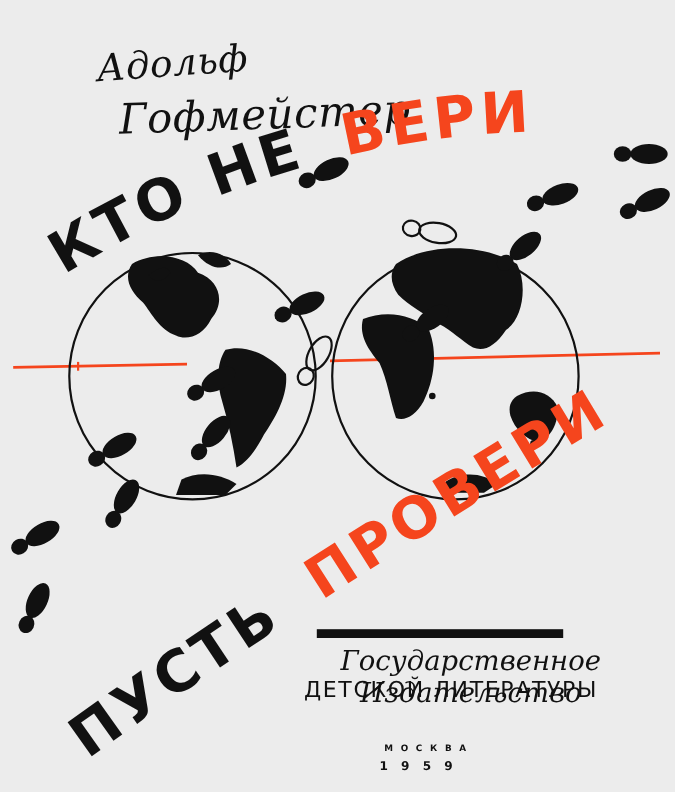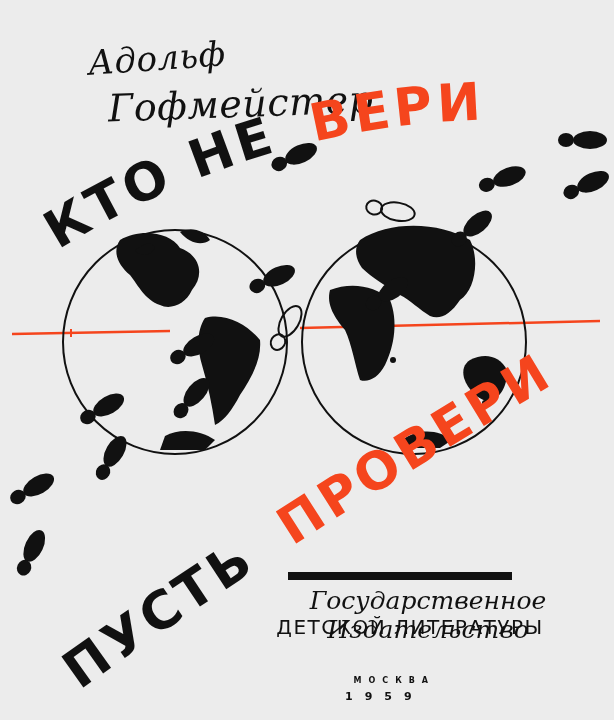--- a/index.html
+++ b/index.html
@@ -27,21 +27,21 @@
   }
   .pub-line2 {
     position: absolute; left: 250px; top: 615px; width: 320px; text-align: center;
     font-family: "DejaVu Sans", sans-serif; font-size: 20px; letter-spacing: 1.5px; color: #111;
   }
   .pub-line3 {
     position: absolute; left: 250px; top: 640px; width: 300px; text-align: center;
     font-family: "DejaVu Serif", serif; font-style: italic; font-size: 14.5px; color: #111;
   }
   .city {
-    position: absolute; left: 345px; top: 676px; width: 90px; text-align: right;
+    position: absolute; left: 345px; top: 676px; width: 90px; text-align: center;
     font-family: "DejaVu Sans", sans-serif; font-weight: bold; font-size: 8px; letter-spacing: 7px; color: #111;
   }
   .year {
     position: absolute; left: 345px; top: 690px; width: 90px; 
     font-family: "DejaVu Sans", sans-serif; font-weight: bold; font-size: 11px; letter-spacing: 12px; color: #111;
   }
 </style>
 </head>
 <body>
 

